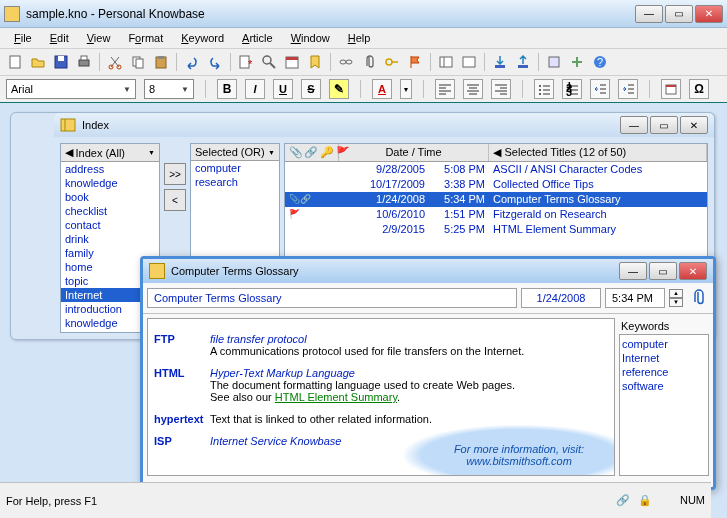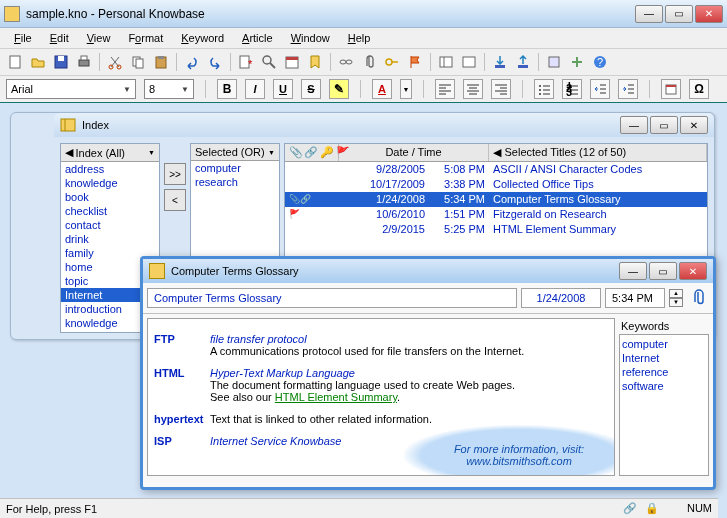--- a/index.html
+++ b/index.html
@@ -52,21 +52,21 @@
 .article-side { width: 90px; margin: 4px 4px 4px 0; display: flex; flex-direction: column; }
 .kw-head { padding: 2px; }
 .kw-list { border: 1px solid #a0a0a0; background: #fff; flex: 1; padding: 2px; }
 .kw-list .kw { color: #0020c0; line-height: 14px; }
 .def-row { display: flex; margin-bottom: 2px; }
 .def-term { width: 56px; color: #0020c0; font-weight: bold; flex-shrink: 0; }
 .def-body { flex: 1; }
 .def-full { color: #0020c0; font-style: italic; }
 .def-desc { color: #000; }
 .promo { position: absolute; right: -20px; bottom: -10px; width: 230px; height: 60px; background: radial-gradient(ellipse, #c0dcf8 60%, transparent 72%); display: flex; flex-direction: column; align-items: center; justify-content: center; color: #1050b0; font-style: italic; font-size: 12px; }
-.statusbar { position: absolute; bottom: 0; left: 0; right: 9px; height: 20px; background: #f0f0f0; border-top: 1px solid #c0c0c0; display: flex; align-items: center; padding: 0 6px; }
+.statusbar { position: absolute; bottom: 0; left: 0; right: 16px; height: 36px; background: #f0f0f0; border-top: 1px solid #c0c0c0; display: flex; align-items: center; padding: 0 6px; }
 .statusbar .sp { margin-left: auto; display: flex; gap: 8px; }
 svg { display: block; }
 </style>
 </head>
 <body>
 
 <div class="titlebar">
   <span class="icon"></span>
   <span class="title">sample.kno - Personal Knowbase</span>
   <div class="winbtns">

